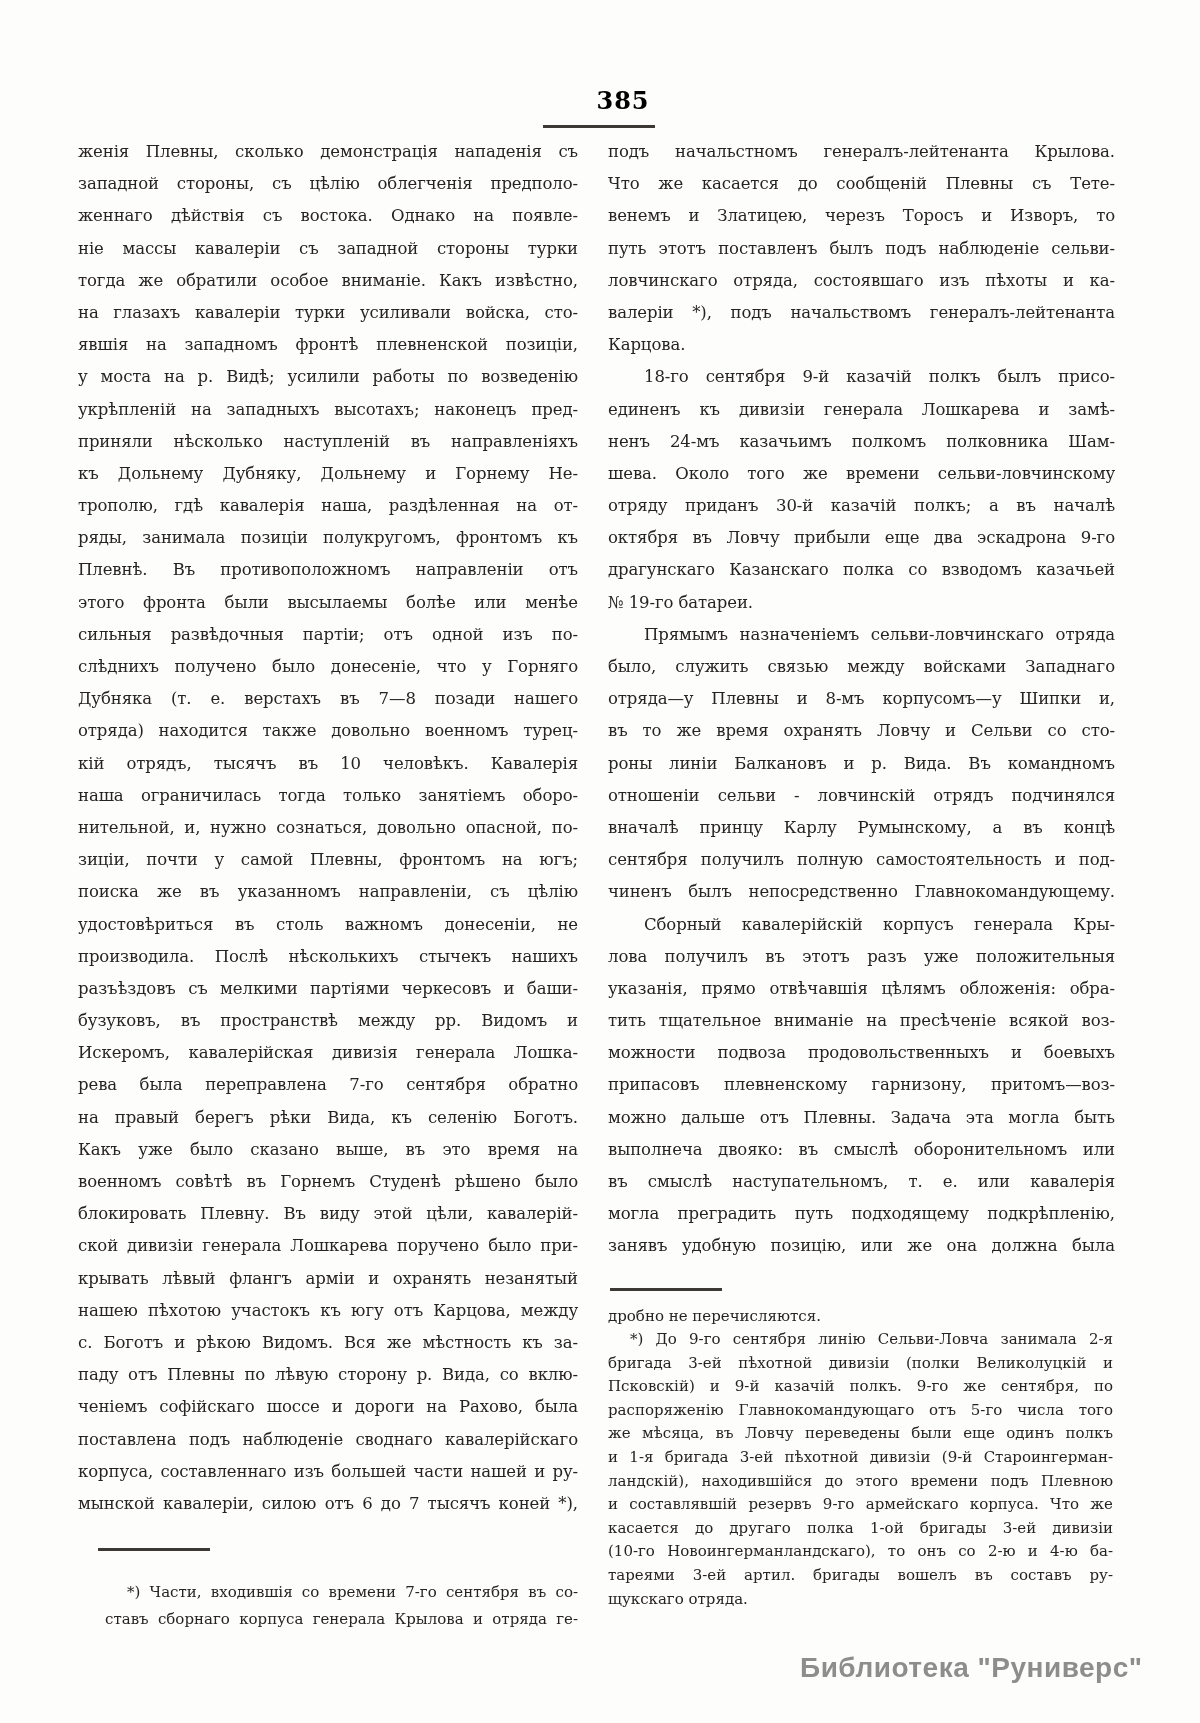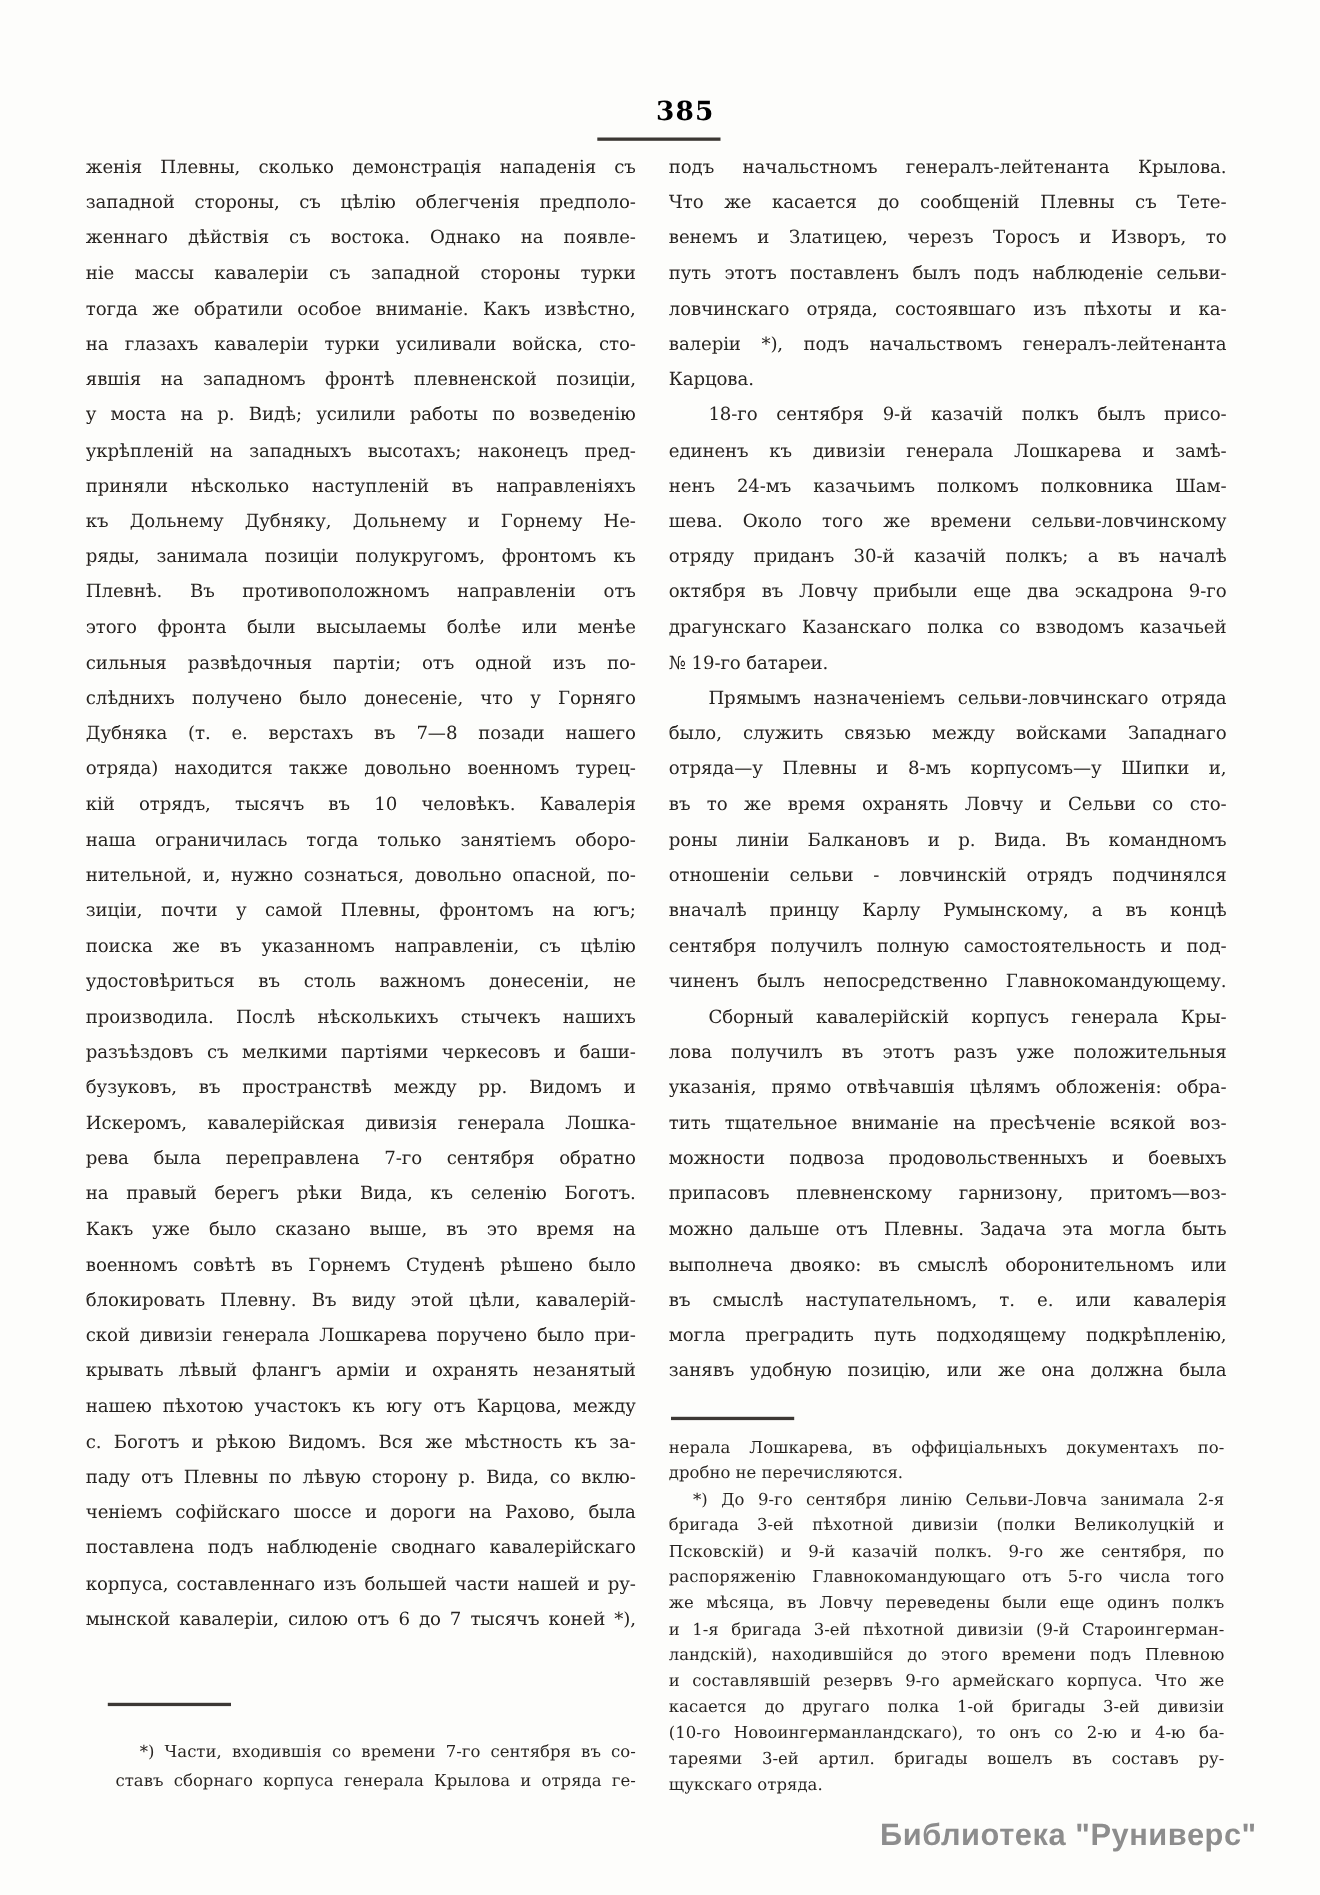--- a/index.html
+++ b/index.html
@@ -71,20 +71,21 @@
         <div class="ln body">западной стороны, съ цѣлію облегченія предполо-</div>
         <div class="ln body">женнаго дѣйствія съ востока. Однако на появле-</div>
         <div class="ln body">ніе массы кавалеріи съ западной стороны турки</div>
         <div class="ln body">тогда же обратили особое вниманіе. Какъ извѣстно,</div>
         <div class="ln body">на глазахъ кавалеріи турки усиливали войска, сто-</div>
         <div class="ln body">явшія на западномъ фронтѣ плевненской позиціи,</div>
         <div class="ln body">у моста на р. Видѣ; усилили работы по возведенію</div>
         <div class="ln body">укрѣпленій на западныхъ высотахъ; наконецъ пред-</div>
         <div class="ln body">приняли нѣсколько наступленій въ направленіяхъ</div>
         <div class="ln body">къ Дольнему Дубняку, Дольнему и Горнему Не-</div>
+        <div class="ln body">трополю, гдѣ кавалерія наша, раздѣленная на от-</div>
         <div class="ln body">ряды, занимала позиціи полукругомъ, фронтомъ къ</div>
         <div class="ln body">Плевнѣ. Въ противоположномъ направленіи отъ</div>
         <div class="ln body">этого фронта были высылаемы болѣе или менѣе</div>
         <div class="ln body">сильныя развѣдочныя партіи; отъ одной изъ по-</div>
         <div class="ln body">слѣднихъ получено было донесеніе, что у Горняго</div>
         <div class="ln body">Дубняка (т. е. верстахъ въ 7—8 позади нашего</div>
         <div class="ln body">отряда) находится также довольно военномъ турец-</div>
         <div class="ln body">кій отрядъ, тысячъ въ 10 человѣкъ. Кавалерія</div>
         <div class="ln body">наша ограничилась тогда только занятіемъ оборо-</div>
         <div class="ln body">нительной, и, нужно сознаться, довольно опасной, по-</div>
@@ -156,21 +157,20 @@
     <div class="fn-rule"></div>
     <div class="fn">
         <div class="ln first">*) Части, входившія со времени 7-го сентября въ со-</div>
         <div class="ln body">ставъ сборнаго корпуса генерала Крылова и отряда ге-</div>
       </div>
   </div>
 
   <div class="fnblock fnblock-right">
     <div class="fn-rule"></div>
     <div class="fn">
-        <div class="ln body">нерала Лошкарева, въ оффиціальныхъ документахъ по-</div>
         <div class="ln end">дробно не перечисляются.</div>
         <div class="ln first">*) До 9-го сентября линію Сельви-Ловча занимала 2-я</div>
         <div class="ln body">бригада 3-ей пѣхотной дивизіи (полки Великолуцкій и</div>
         <div class="ln body">Псковскій) и 9-й казачій полкъ. 9-го же сентября, по</div>
         <div class="ln body">распоряженію Главнокомандующаго отъ 5-го числа того</div>
         <div class="ln body">же мѣсяца, въ Ловчу переведены были еще одинъ полкъ</div>
         <div class="ln body">и 1-я бригада 3-ей пѣхотной дивизіи (9-й Староингерман-</div>
         <div class="ln body">ландскій), находившійся до этого времени подъ Плевною</div>
         <div class="ln body">и составлявшій резервъ 9-го армейскаго корпуса. Что же</div>
         <div class="ln body">касается до другаго полка 1-ой бригады 3-ей дивизіи</div>

